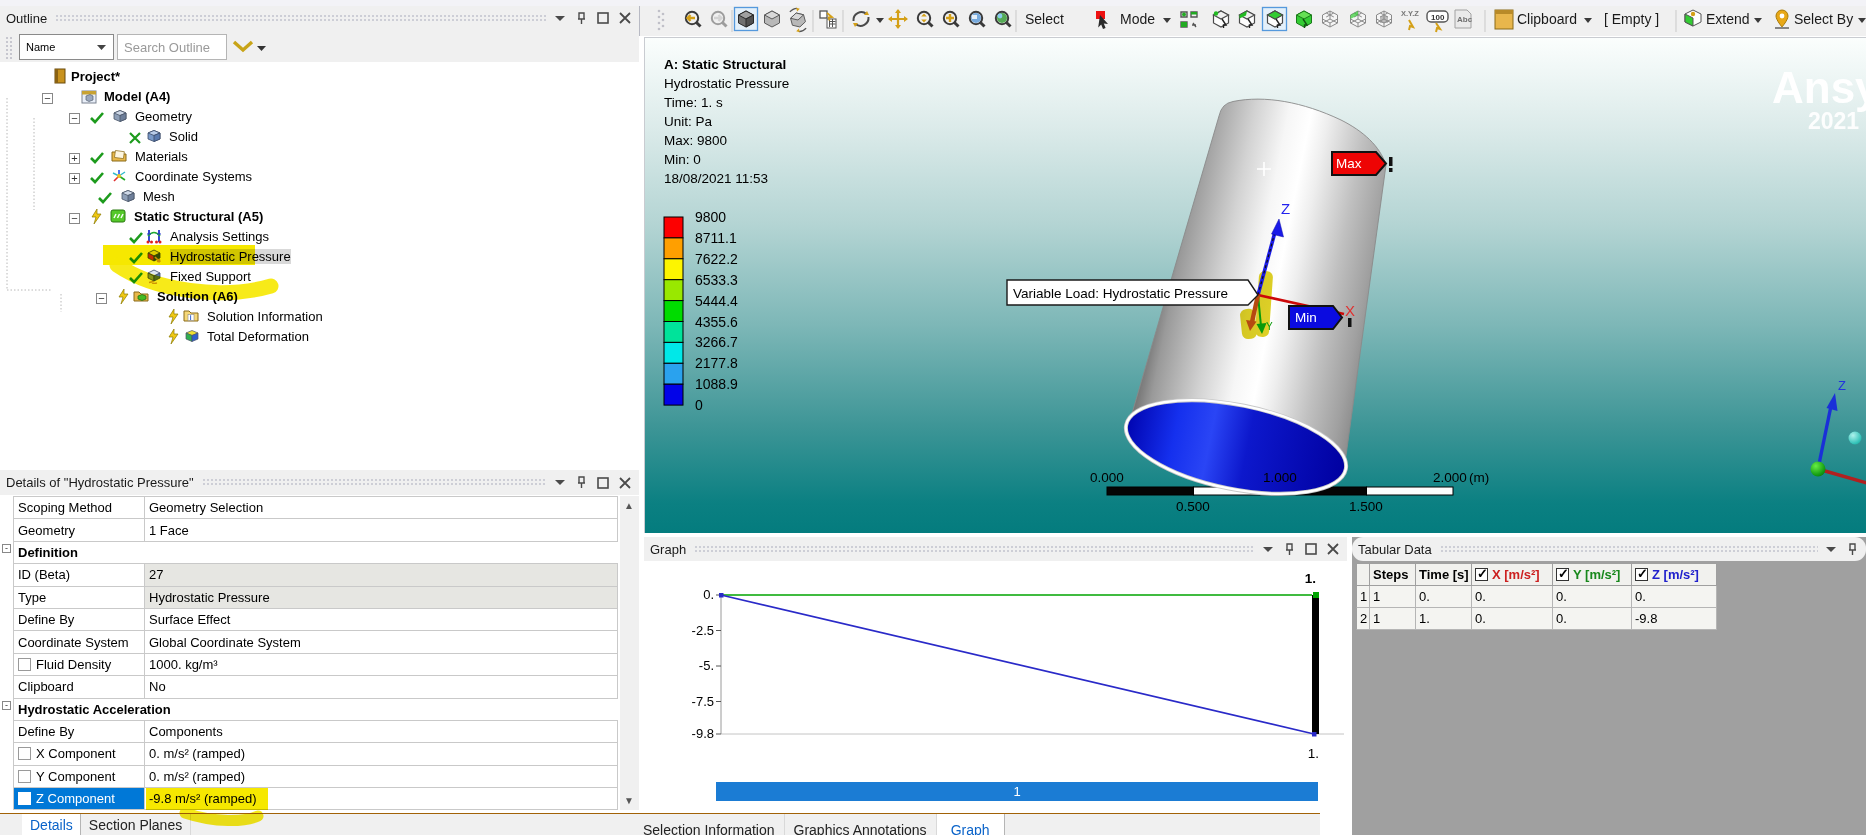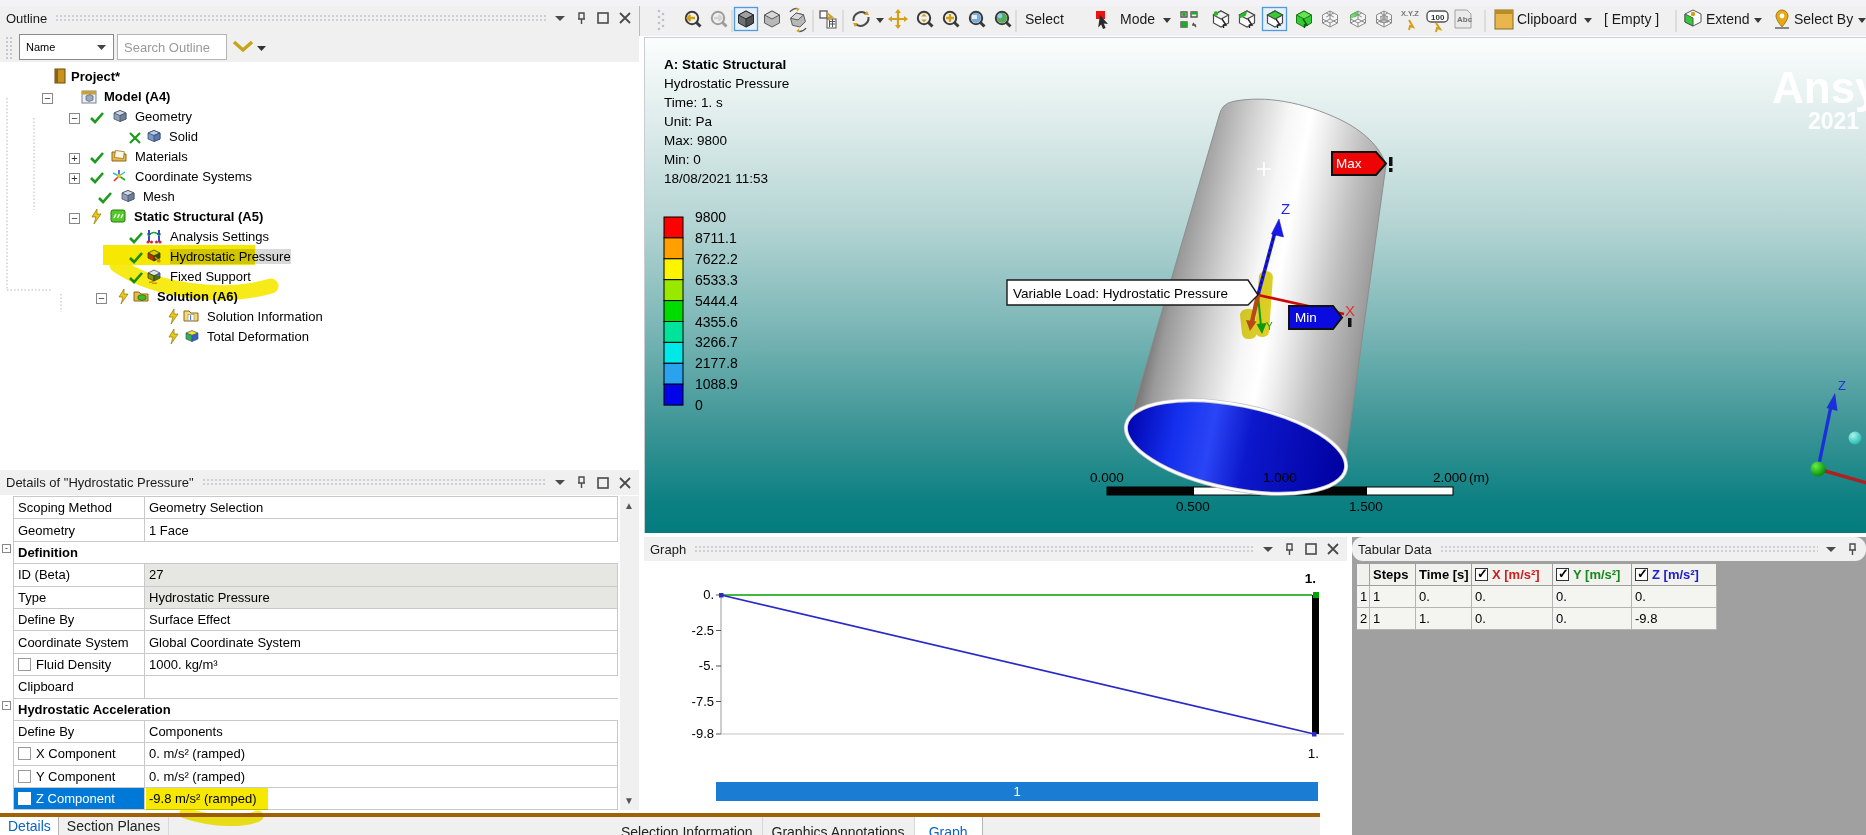--- a/index.html
+++ b/index.html
@@ -25,22 +25,22 @@
     background:#fff; align-items:stretch; }
   .drow.cat { font-weight:bold; align-items:center; padding-left:4px; }
   .dc1 { width:131px; border-right:1px solid #c9c9c9; display:flex; align-items:center;
     padding-left:4px; flex:none; white-space:nowrap; overflow:hidden; }
   .dc2 { flex:1; display:flex; align-items:center; padding-left:4px; border-right:1px solid #c9c9c9;
     white-space:nowrap; overflow:hidden; }
   .dc2.ro { background:#e6e6e2; }
   .cb { width:13px; height:13px; border:1px solid #9a9a9a; background:#fff; display:inline-block;
     margin-right:5px; flex:none; }
   .zsel { background:#0078d7; color:#fff; }
-  .tabbar { position:absolute; background:#f0f0f0; border-top:4px solid #a16207;
-    display:flex; font-size:14px; color:#222; }
+  .tabbar { position:absolute; background:#f0f0f0; border-top:1px solid #a16207;
+    display:flex; font-size:14px; color:#222;padding-left:22px; }
   .tab { padding:0 9px; display:flex; align-items:center; border-right:1px solid #d9d9d9; }
   .tab.active { background:#ffffff; color:#0a63c9; border-right:1px solid #b5b5b5; }
   .leg { position:absolute; left:32px; font-size:14px; color:#000; white-space:nowrap; }
   .th { border:1px solid #9f9f9f; border-left:none; background:#f1f1ee; display:flex;
     align-items:center; padding-left:3px; white-space:nowrap; overflow:hidden; }
   .th:first-child { border-left:1px solid #9f9f9f; }
   .tc { border:1px solid #b5b5b5; border-top:none; border-left:none; background:#f4f4f1;
     display:flex; align-items:center; padding-left:3px; white-space:nowrap; overflow:hidden; }
   .tc:first-child { border-left:1px solid #9f9f9f; }
   .hcb { width:13px; height:13px; border:1.5px solid #333; background:#fff; display:inline-block;
@@ -313,20 +313,21 @@
       <div class="drow">
           <div class="dc1">Coordinate System</div>
           <div class="dc2">Global Coordinate System</div>
         </div>
       <div class="drow">
           <div class="dc1"><span class="cb"></span>Fluid Density</div>
           <div class="dc2">1000. kg/m³</div>
         </div>
       <div class="drow">
           <div class="dc1">Clipboard</div>
+          <div class="dc2">No</div>
         </div>
       <div class="drow cat">Hydrostatic Acceleration</div>
       <div class="drow">
           <div class="dc1">Define By</div>
           <div class="dc2">Components</div>
         </div>
       <div class="drow">
           <div class="dc1"><span class="cb"></span>X Component</div>
           <div class="dc2">0. m/s²  (ramped)</div>
         </div>

